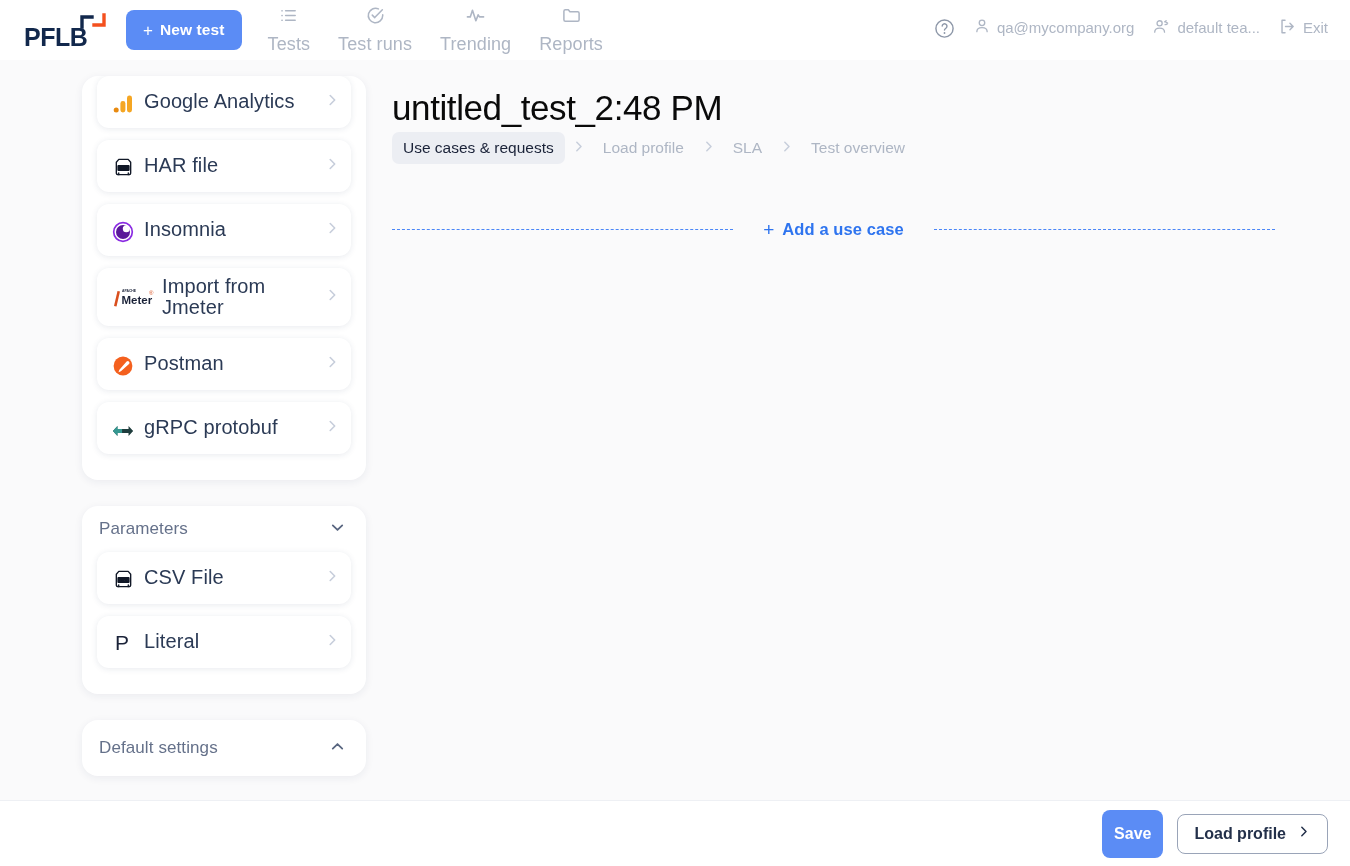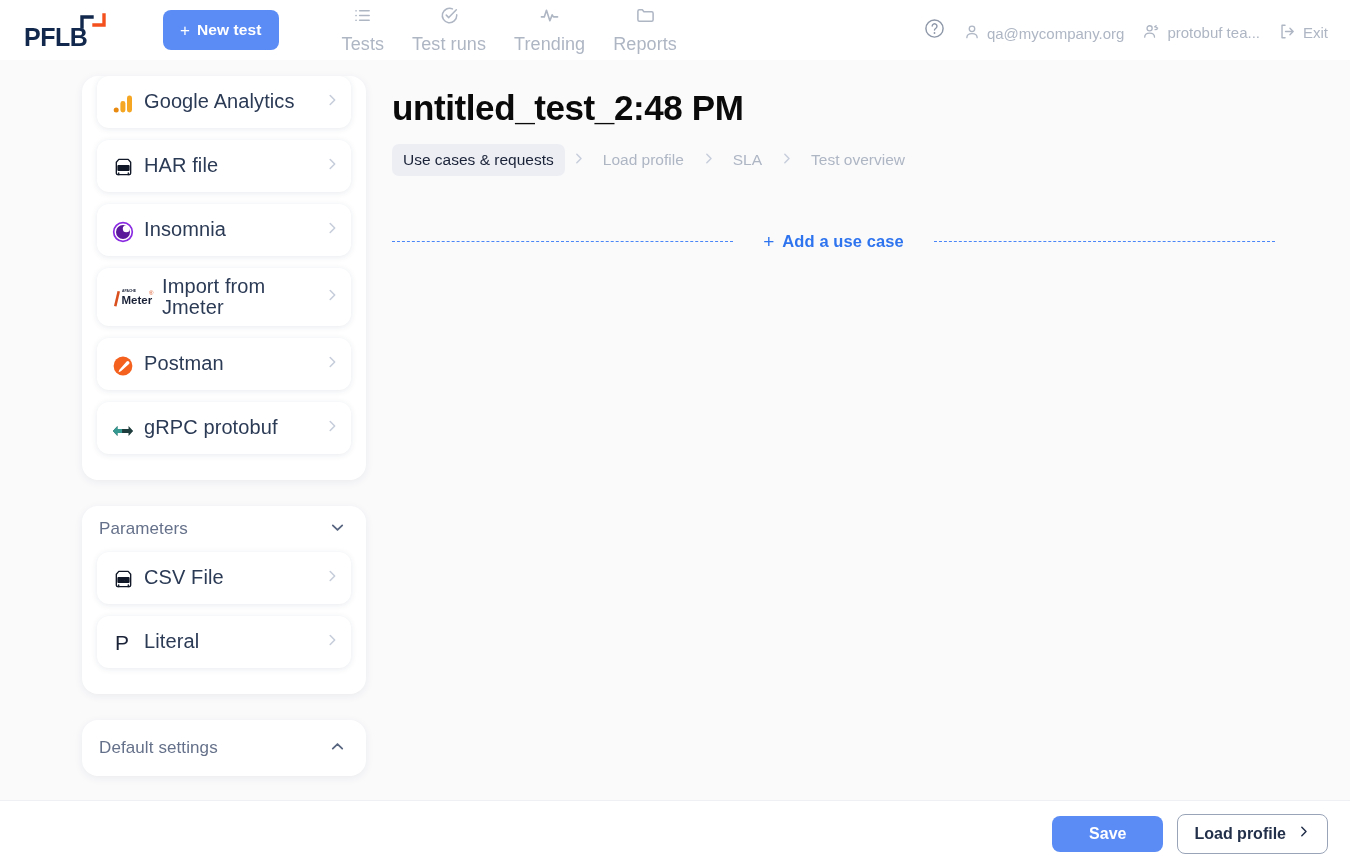--- a/index.html
+++ b/index.html
@@ -13,21 +13,20 @@
 
   
   .header {
     height: 60px;
     background: #ffffff;
     display: flex;
     align-items: center;
     padding: 0 22px 0 24px;
     position: relative;
     z-index: 20;
-    gap: 37px;
   }
   .logo {
     display: flex;
     align-items: flex-start;
     margin-right: 18px;
     position: relative;
     width: 84px;
     height: 42px;
   }
   .logo-text {
@@ -74,21 +73,21 @@
     font-size: 18px;
     cursor: pointer;
     letter-spacing: 0.1px;
     flex-direction: column;
   }
   .nav-item svg { display: block; }
 
   .header-right {
     margin-left: auto;
     display: flex;
-    align-items: flex-end;
+    align-items: flex-start;
     gap: 19px;
   }
   .hr-item {
     display: flex;
     align-items: center;
     gap: 7px;
     color: #aeb6c4;
     font-size: 15px;
     cursor: pointer;
     white-space: nowrap;
@@ -168,24 +167,24 @@
   .panel.collapsed-panel .panel-header { height: 56px; }
 
   
   .main {
     flex: 1;
     padding: 28px 60px 0 26px;
     min-width: 0;
   }
   .page-title {
     font-size: 35px;
-    font-weight: bold;
+    font-weight: normal;
     color: #0a0a0a;
     letter-spacing: -0.4px;
-    margin-bottom: 16px;
+    margin-bottom: 4px;
   }
   .breadcrumb {
     display: flex;
     align-items: center;
     gap: 0;
     margin-bottom: 56px;
   }
   .crumb {
     font-size: 15.5px;
     color: #aeb6c4;
@@ -234,22 +233,22 @@
     align-items: center;
     justify-content: flex-end;
     padding-right: 22px;
     gap: 14px;
   }
   .btn-save {
     background: #5b8cf5;
     color: #ffffff;
     border: none;
     border-radius: 8px;
-    height: 36px;
-    padding: 0 37px;
+    height: 48px;
+    padding: 0 12px;
     font-size: 16px;
     font-weight: bold;
     font-family: "Liberation Sans", sans-serif;
     cursor: pointer;
   }
   .btn-load {
     background: #ffffff;
     color: #23304a;
     border: 1.3px solid #9aa4b8;
     border-radius: 8px;
@@ -349,21 +348,21 @@
     </div>
 
     <div class="hr-item">
       <span>
         <svg width="17" height="17" viewBox="0 0 18 18" fill="none" stroke="#aeb6c4" stroke-width="1.4" stroke-linecap="round">
           <circle cx="7" cy="5.6" r="2.7"></circle>
           <path d="M1.8 15c0-2.7 2.3-4.3 5.2-4.3S12.2 12.3 12.2 15"></path>
           <path d="M12.4 4.1l1.5-1.2M13.9 4.6l1.6.9M12.8 7l2-.3"></path>
         </svg>
       </span>
-      <span>protobuf tea...</span>
+      <span>default tea...</span>
     </div>
 
     <div class="hr-item">
       <span>
         <svg width="17" height="17" viewBox="0 0 18 18" fill="none" stroke="#aeb6c4" stroke-width="1.5" stroke-linecap="round" stroke-linejoin="round">
           <path d="M6.4 2.4H3.2v13.2h3.2"></path>
           <path d="M11.6 5.6L15 9l-3.4 3.4M15 9H6.9"></path>
         </svg>
       </span>
       <span>Exit</span>

